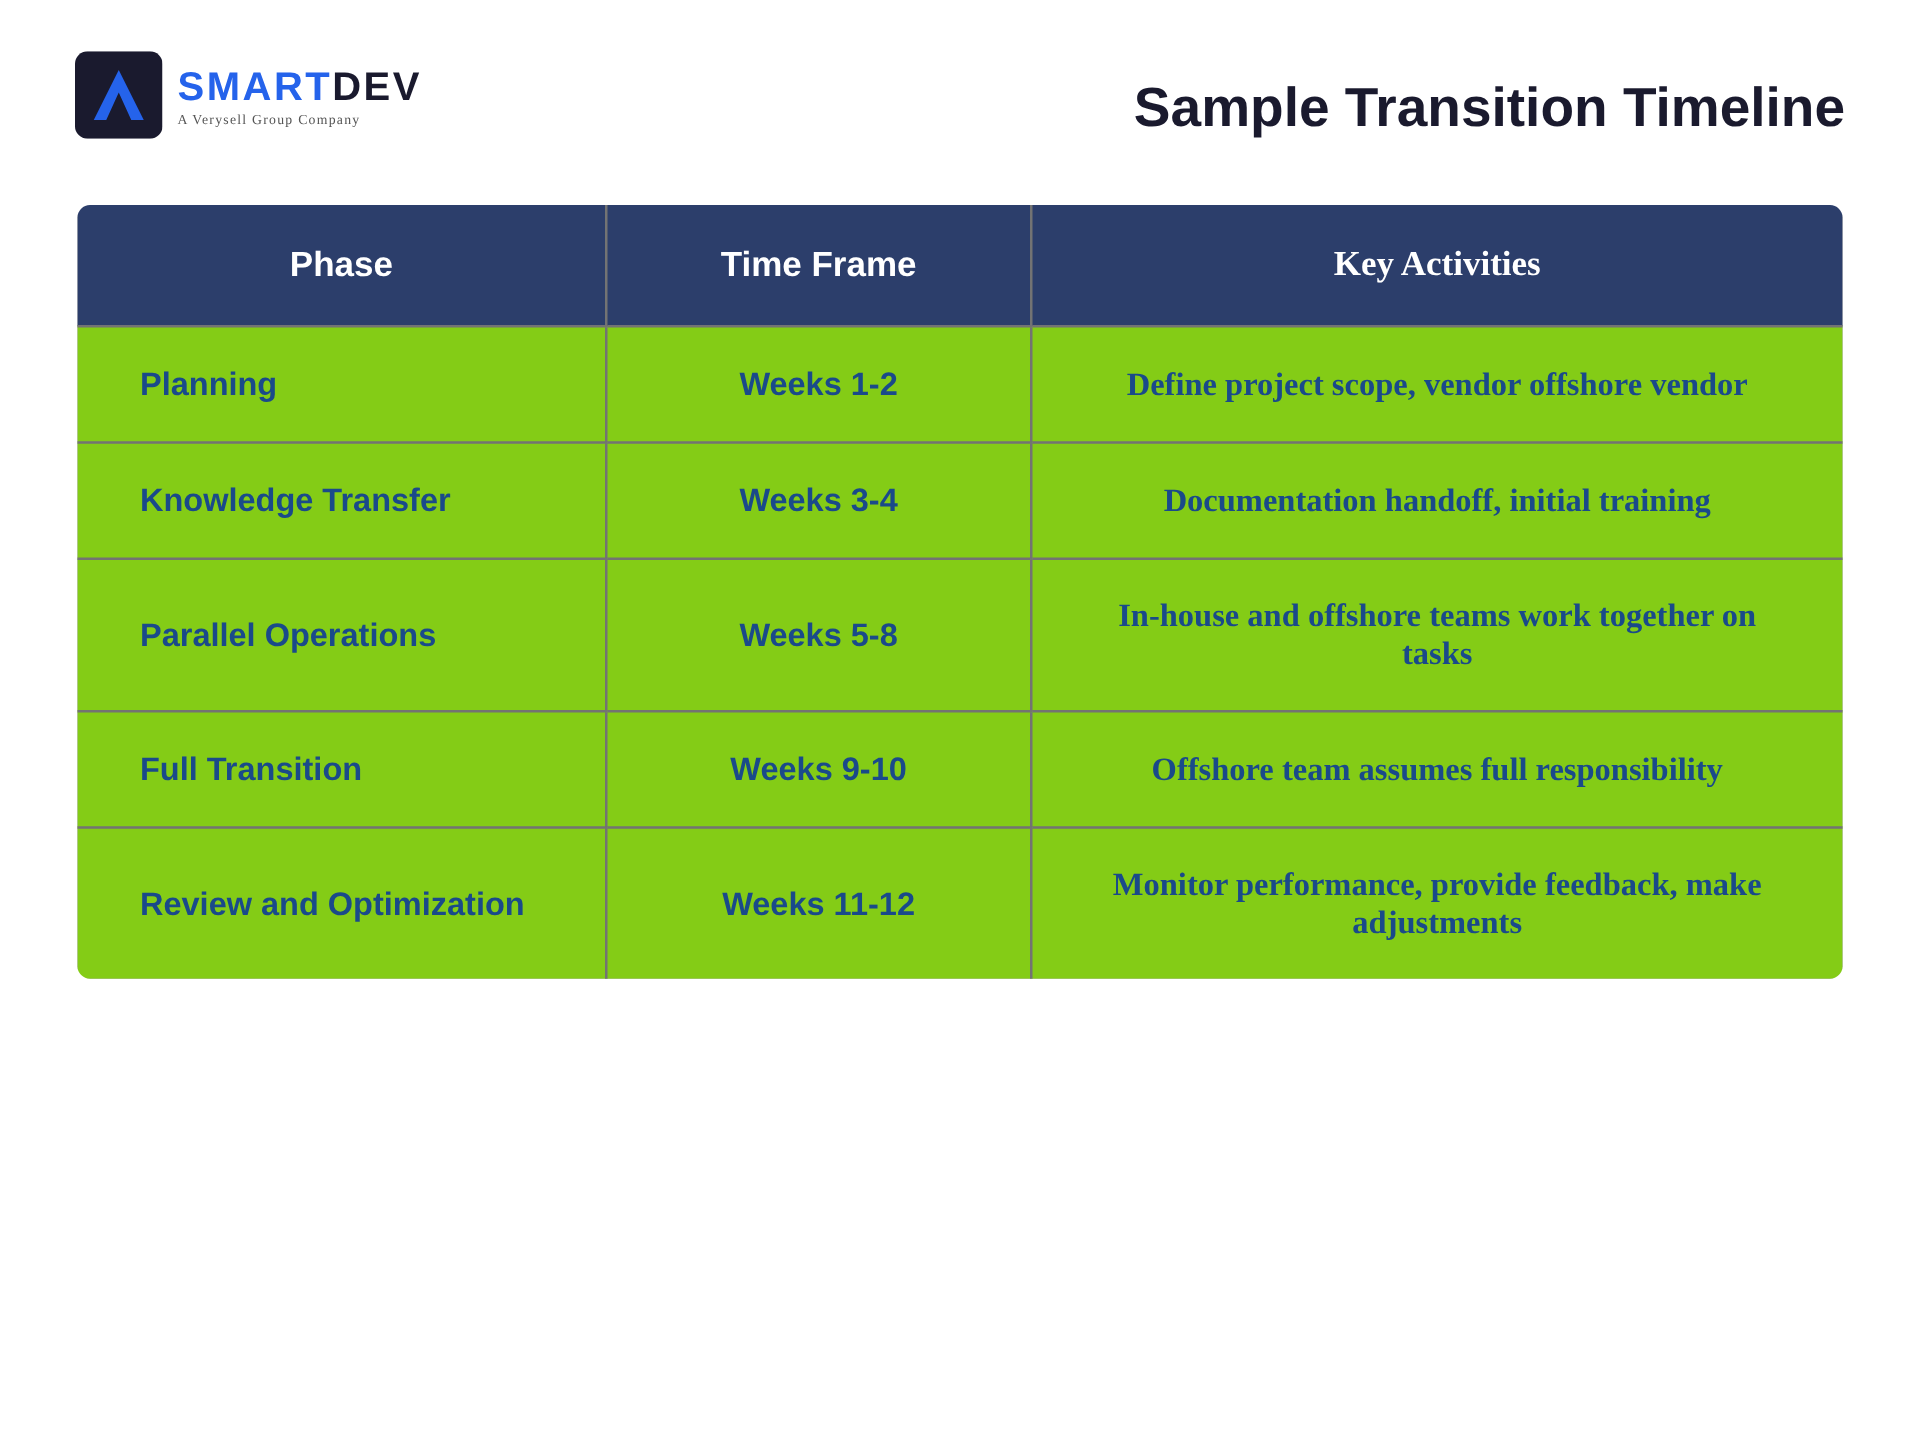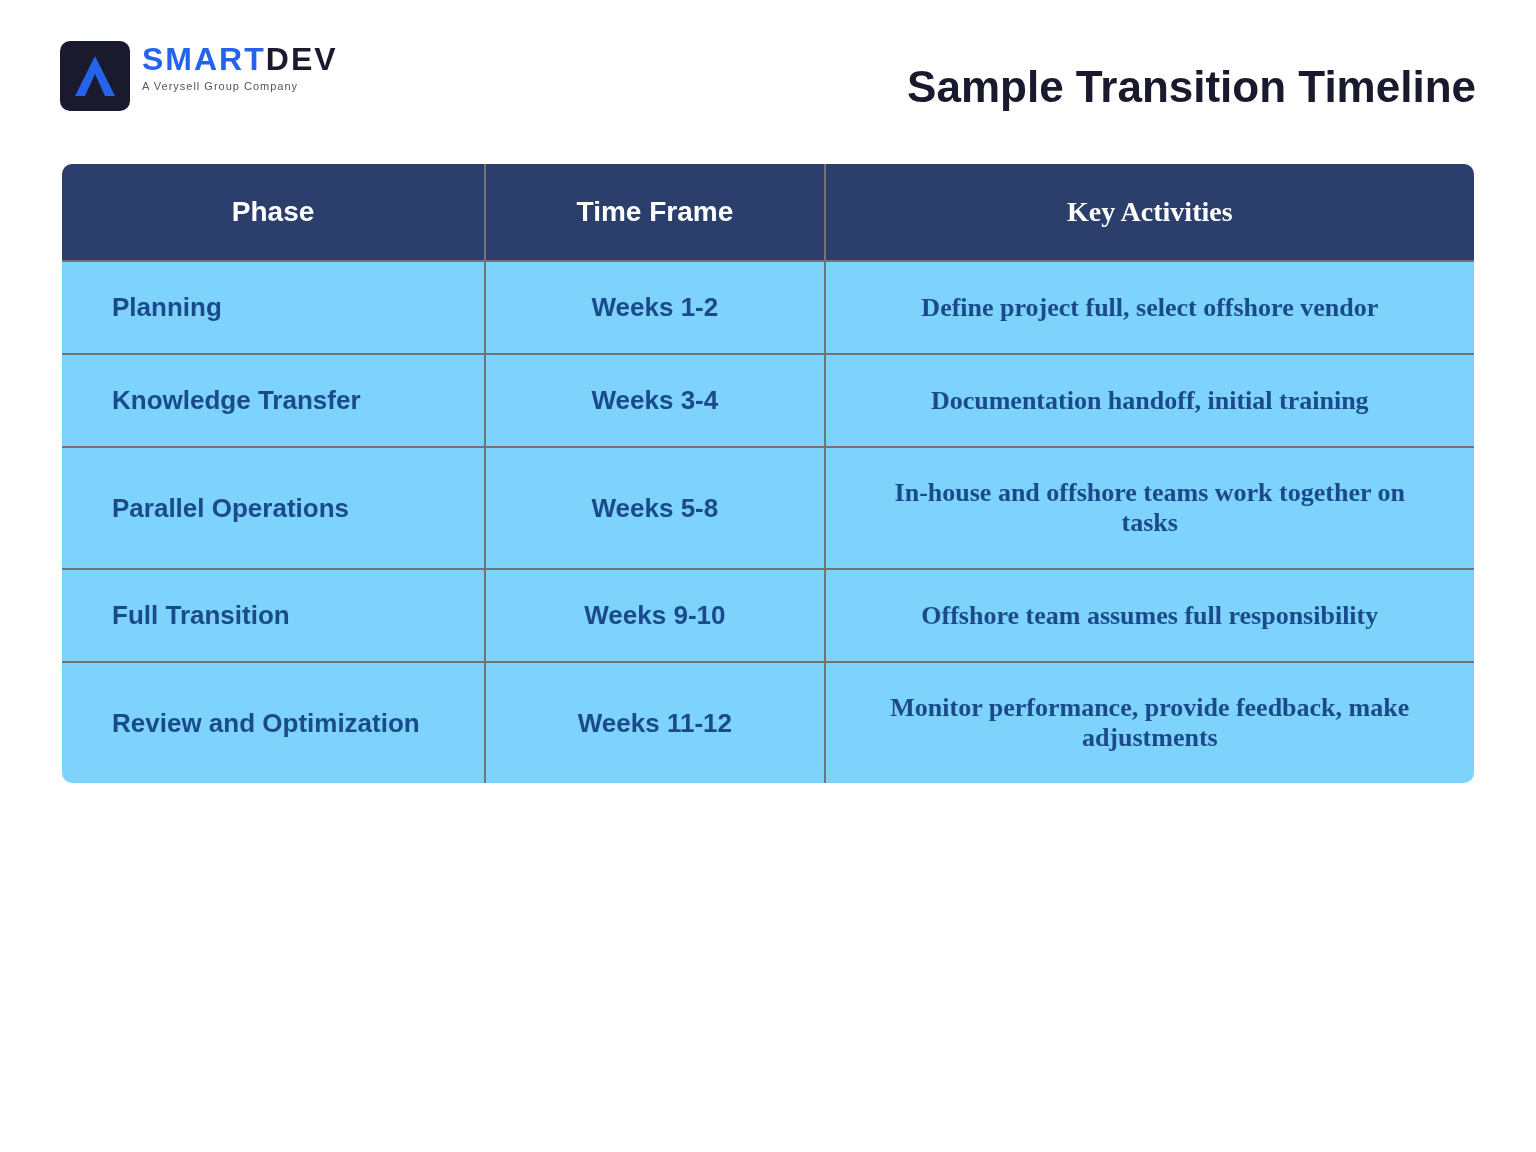--- a/index.html
+++ b/index.html
@@ -15,21 +15,21 @@
     
     .header {
       display: flex;
       align-items: center;
       justify-content: space-between;
       margin-bottom: 50px;
     }
 
     .logo-area {
       display: flex;
-      align-items: flex-start;
+      align-items: center;
       gap: 12px;
     }
 
     .logo-icon {
       width: 70px;
       height: 70px;
     }
 
     .logo-text-block {
       display: flex;
@@ -45,20 +45,21 @@
 
     .logo-name span {
       color: #2563eb;
     }
 
     .logo-subtitle {
       font-size: 11px;
       color: #555;
       letter-spacing: 1px;
       margin-top: 2px;
+      font-family: Liberation Serif, serif;
     }
 
     .page-title {
       font-size: 44px;
       font-weight: 800;
       color: #1a1a2e;
       text-align: right;
       margin-top: 22px;
     }
 
@@ -83,21 +84,21 @@
     .timeline-table thead tr th {
       background-color: #2c3e6b;
       color: #ffffff;
       font-size: 28px;
       font-weight: 700;
       padding: 32px 40px;
     }
 
     
     .timeline-table tbody tr td {
-      background-color: #7dd3fc;
+      background-color: #84cc16;
       color: #1a4a8a;
       font-size: 26px;
       font-weight: 700;
     }
 
     
     .col-phase {
       width: 30%;
       text-align: left;
     }
@@ -149,21 +150,21 @@
     <tr>
       <th class="col-phase">Phase</th>
       <th class="col-timeframe">Time Frame</th>
       <th class="col-activities">Key Activities</th>
     </tr>
   </thead>
   <tbody id="table-body">
   <tr>
         <td class="col-phase">Planning</td>
         <td class="col-timeframe">Weeks 1-2</td>
-        <td class="col-activities">Define project full, select offshore vendor</td>
+        <td class="col-activities">Define project scope, vendor offshore vendor</td>
       </tr>
       <tr>
         <td class="col-phase">Knowledge Transfer</td>
         <td class="col-timeframe">Weeks 3-4</td>
         <td class="col-activities">Documentation handoff, initial training</td>
       </tr>
       <tr>
         <td class="col-phase">Parallel Operations</td>
         <td class="col-timeframe">Weeks 5-8</td>
         <td class="col-activities">In-house and offshore teams work together on tasks</td>

